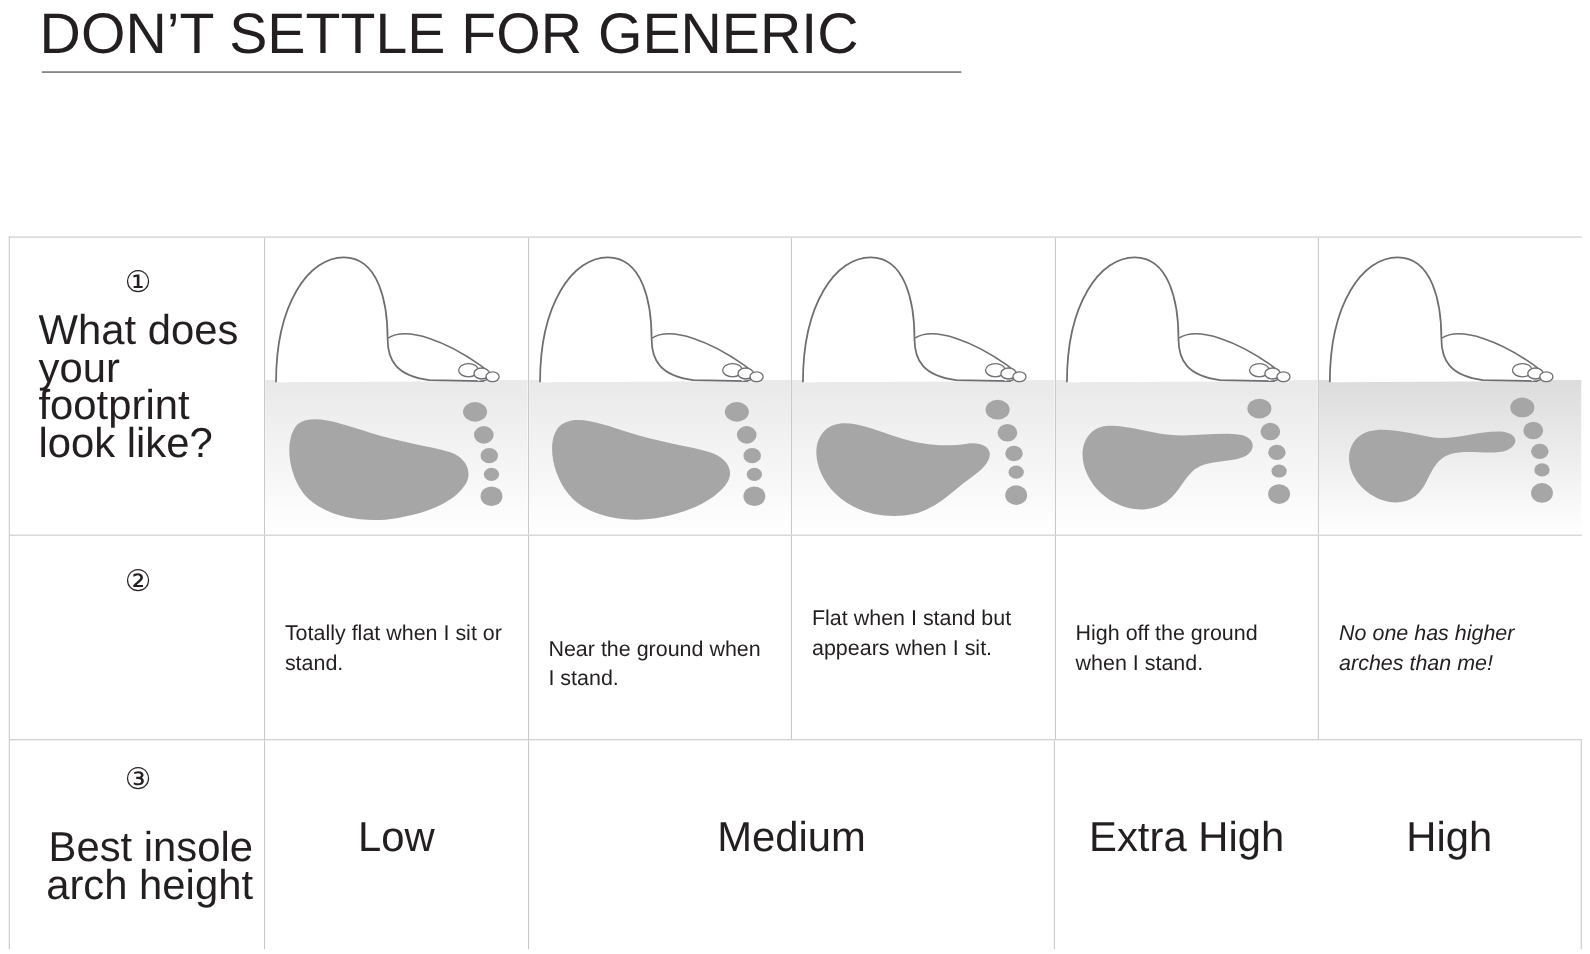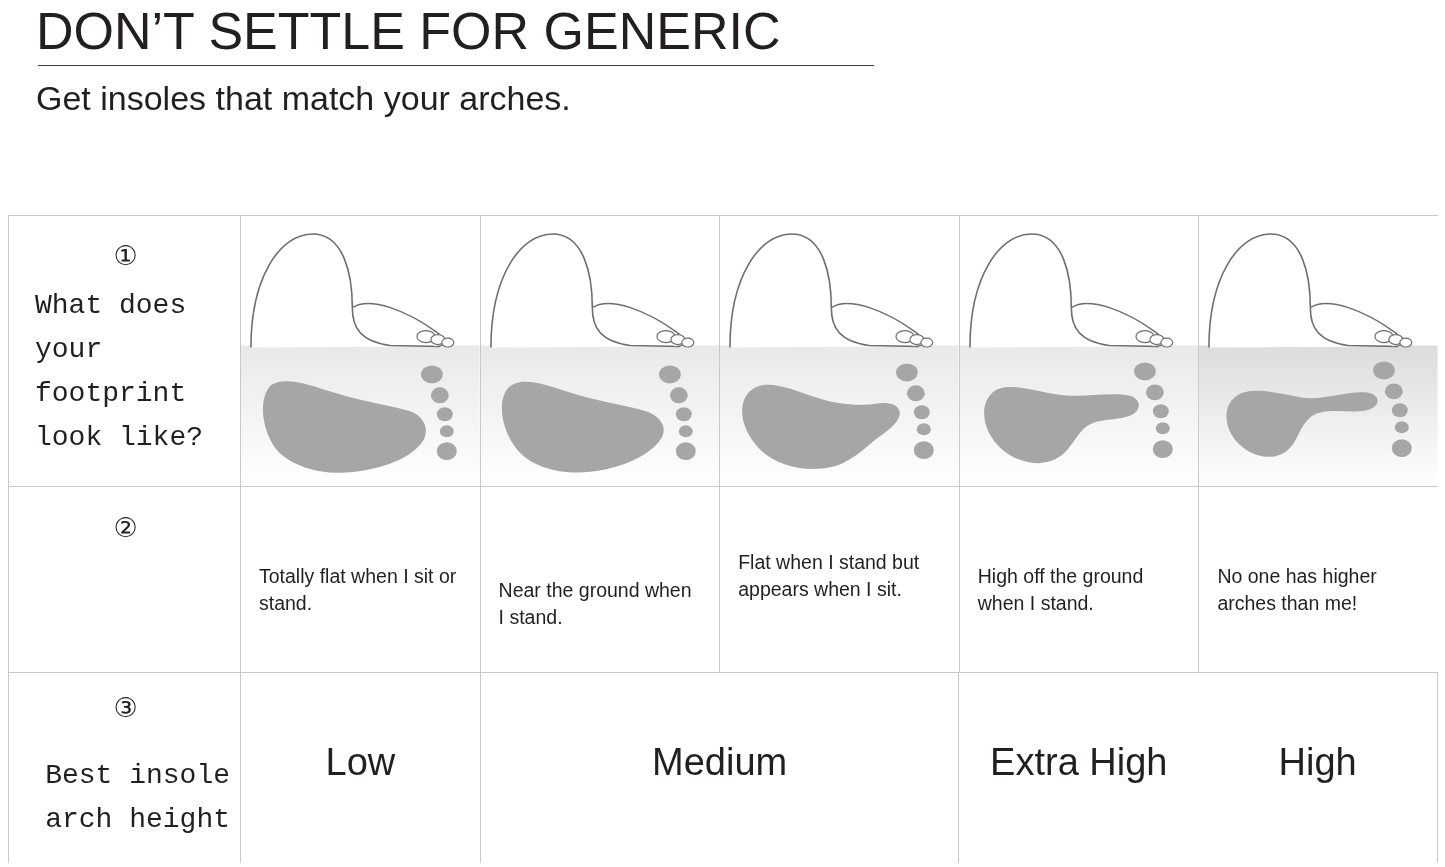--- a/index.html
+++ b/index.html
@@ -83,24 +83,23 @@
   }
 
   .circnum {
     font-size: 27px;
     line-height: 27px;
     text-align: center;
     padding-top: 27px;
     padding-right: 14px;
   }
   .label-text {
-    font-size: 28px;
-    line-height: 44px;
+    font-size: 38px;
+    line-height: 34px;
     padding-top: 14px;
-    font-family: Liberation Mono, monospace;
   }
   .label-cell.r2 .circnum { padding-top: 28px; }
   .label-cell.r2 .label-text { padding-top: 42px; }
   .label-cell.r3 .circnum { padding-top: 22px; }
   .label-cell.r3 .label-text { padding-top: 32px; text-align: right; }
 
   
   .foot-cell {
     padding: 0;
   }
@@ -116,21 +115,21 @@
     line-height: 27px;
     padding: 0 18px 0 18px;
     position: absolute;
     left: 0;
     right: 0;
   }
   .d0 { top: 76px; }
   .d1 { top: 62px; }
   .d2 { top: 90px; }
   .d3 { top: 76px; }
-  .d4 { top: 76px; }
+  .d4 { top: 76px; font-style: italic; }
 
   
   .insole {
     display: flex;
     align-items: center;
     justify-content: center;
     height: 100%;
     font-size: 38px;
     line-height: 44px;
     padding-bottom: 12px;
@@ -140,21 +139,20 @@
   .merged-2 { flex: 2 1 0; }
 </style>
 </head>
 <body>
 
 <div class="page">
 
   <div class="header">
     <div class="headline">DON’T SETTLE FOR GENERIC</div>
     <div class="rule"></div>
-    <div class="sub">Get insoles that match your arches.</div>
   </div>
 
   <div class="table">
 
     <div class="row row-1">
       <div class="cell label-cell r1">
         <div class="circnum">①</div>
         <div class="label-text">What does your footprint look like?</div>
       </div>
 

